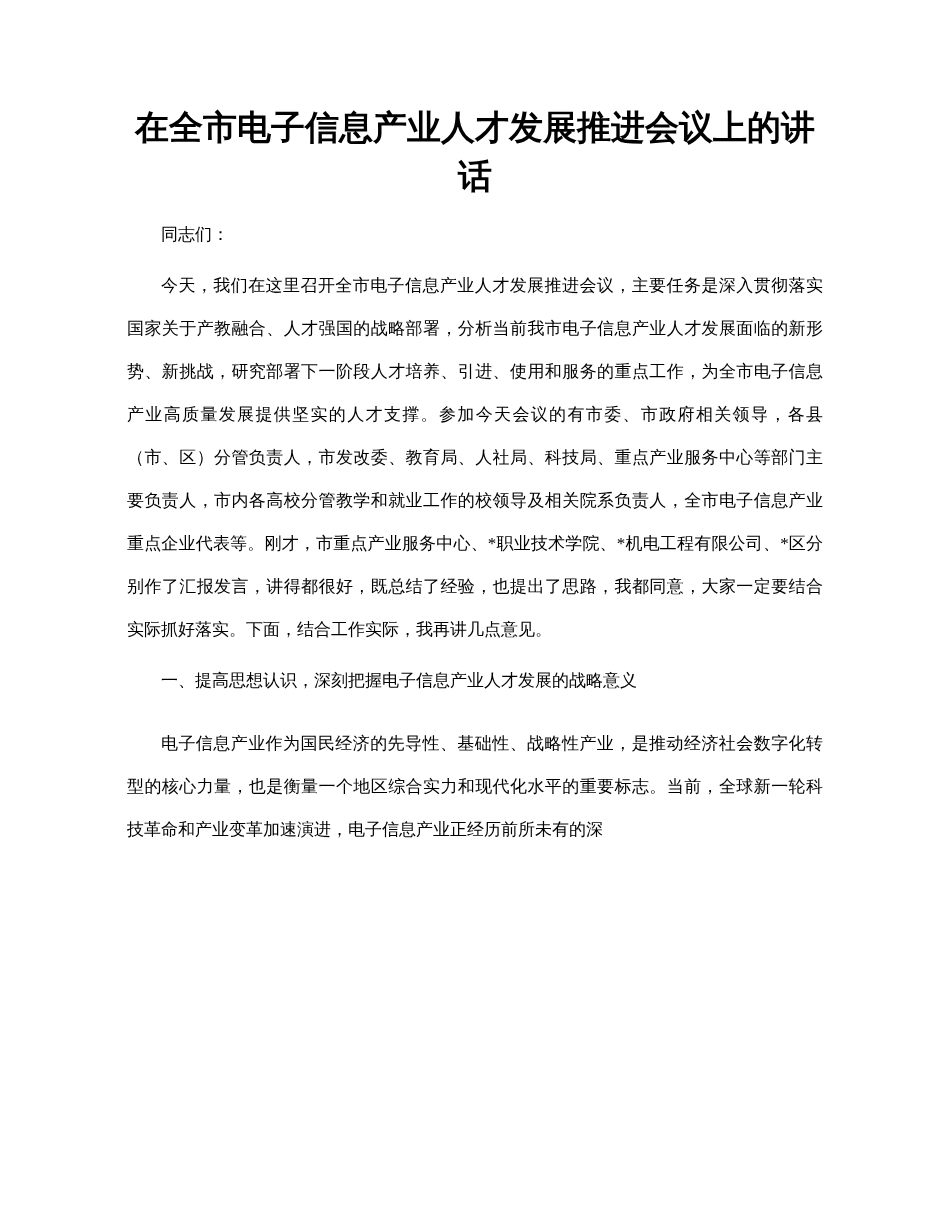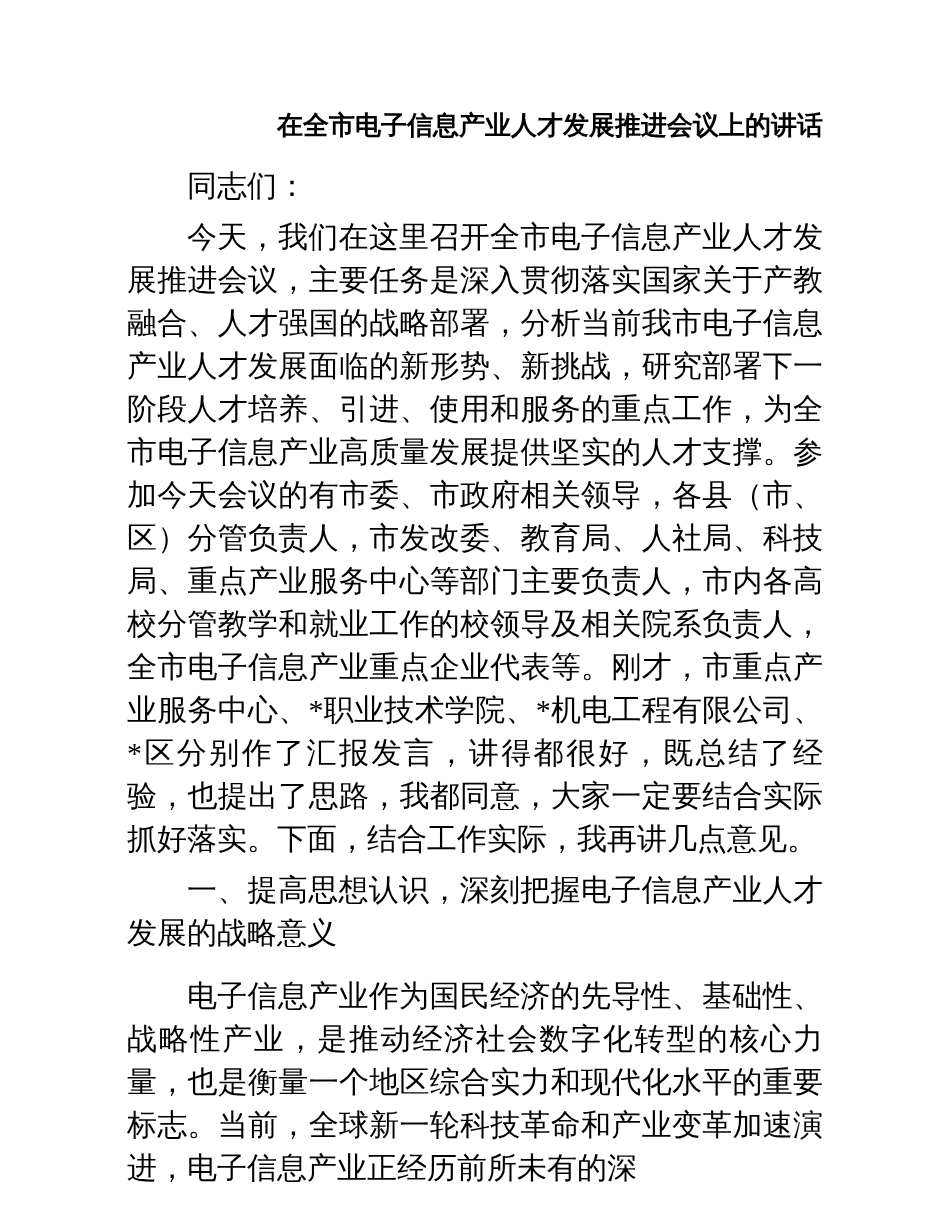--- a/index.html
+++ b/index.html
@@ -13,32 +13,32 @@
     overflow: hidden;
     position: relative;
   }
   .doc-page {
     width: 696px;
     margin: 0 auto;
     padding-top: 103px;
     color: #000000;
   }
   .doc-title {
-    font-family: Liberation Mono, monospace;
+    font-family: Liberation Sans, sans-serif;
     font-weight: 700;
-    font-size: 26px;
+    font-size: 34px;
     line-height: 49px;
-    text-align: right;
+    text-align: center;
     margin: 0 0 12px 0;
     color: #000000;
   }
   .doc-para {
     font-family: "Liberation Serif", serif;
     font-weight: 400;
-    font-size: 30px;
+    font-size: 17px;
     line-height: 43px;
     text-align: justify;
     text-indent: 2em;
     margin: 0 0 8px 0;
     color: #000000;
     word-break: normal;
   }
   .doc-para.salutation {
     text-align: left;
   }

